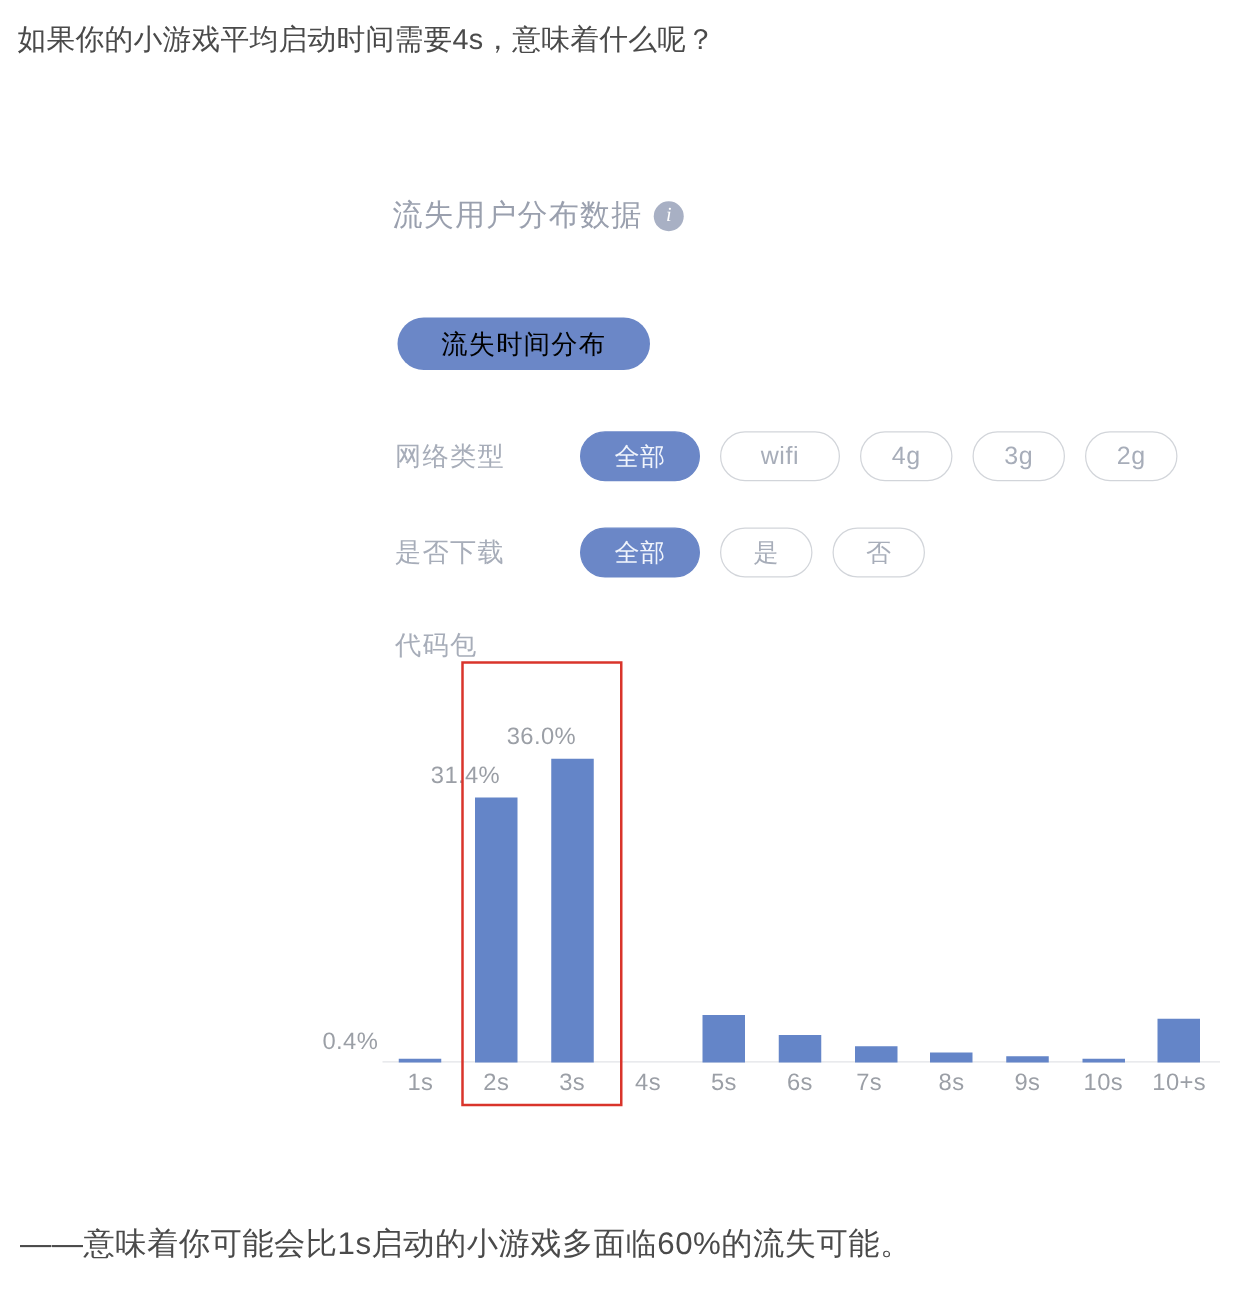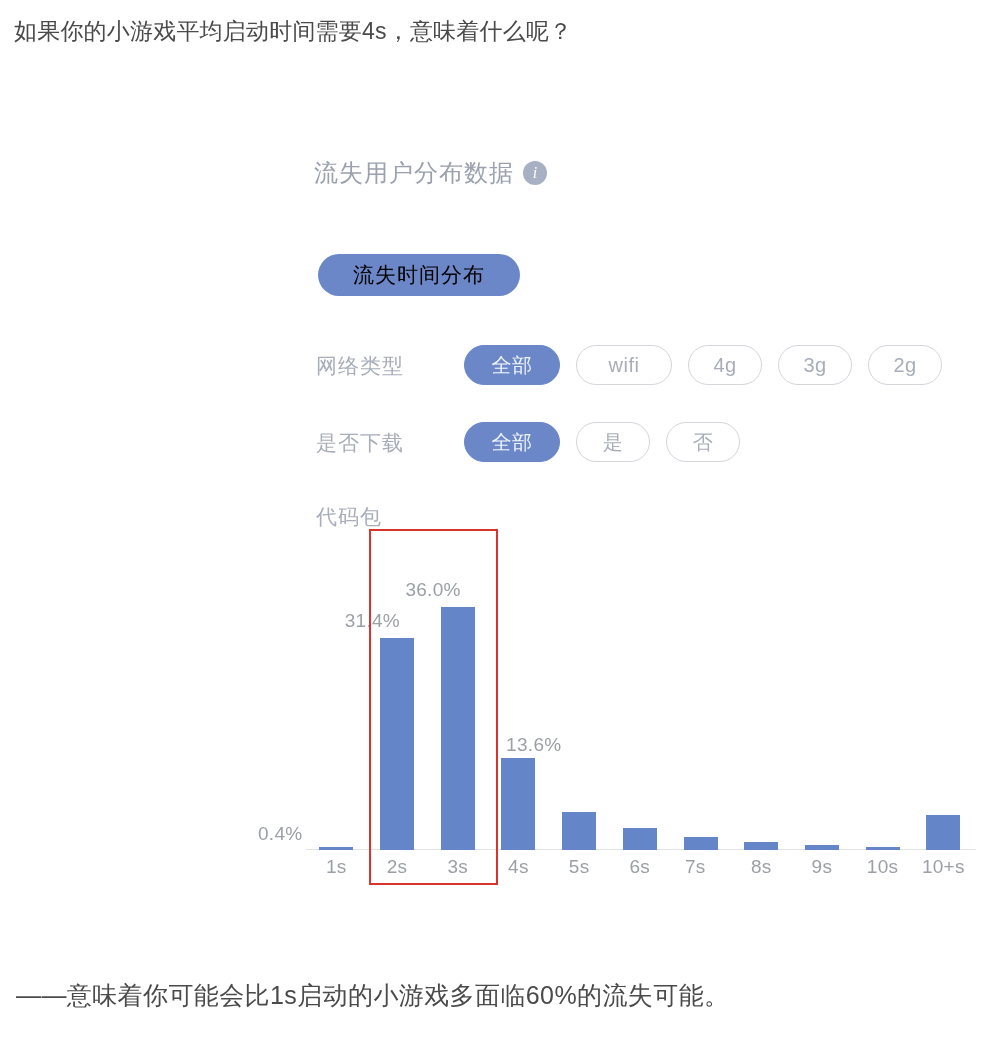--- a/index.html
+++ b/index.html
@@ -261,24 +261,20 @@
             <div class="bar" style="height: 3px; background: rgb(100, 133, 200);"></div>
             <div class="bar-label" style="left: -48px; bottom: 5px;">0.4%</div>
           </div>
           <div class="bar-slot" style="left: 60.7px;">
             <div class="bar" style="height: 211.95px; background: rgb(100, 133, 200);"></div>
             <div class="bar-label" style="left: -22px; bottom: 217.95px;">31.4%</div>
           </div>
           <div class="bar-slot" style="left: 121.4px;">
             <div class="bar" style="height: 243px; background: rgb(100, 133, 200);"></div>
             <div class="bar-label" style="left: -22px; bottom: 249px;">36.0%</div>
-          </div>
-          <div class="bar-slot" style="left: 182.1px;">
-            <div class="bar" style="height: 91.8px; background: rgb(100, 133, 200);"></div>
-            <div class="bar-label" style="left: 18px; bottom: 93.8px;">13.6%</div>
           </div>
           <div class="bar-slot" style="left: 242.8px;">
             <div class="bar" style="height: 37.8px; background: rgb(100, 133, 200);"></div>
           </div>
           <div class="bar-slot" style="left: 303.5px;">
             <div class="bar" style="height: 21.6px; background: rgb(100, 133, 200);"></div>
           </div>
           <div class="bar-slot" style="left: 364.2px;">
             <div class="bar" style="height: 12.825px; background: rgb(100, 133, 200);"></div>
           </div>

